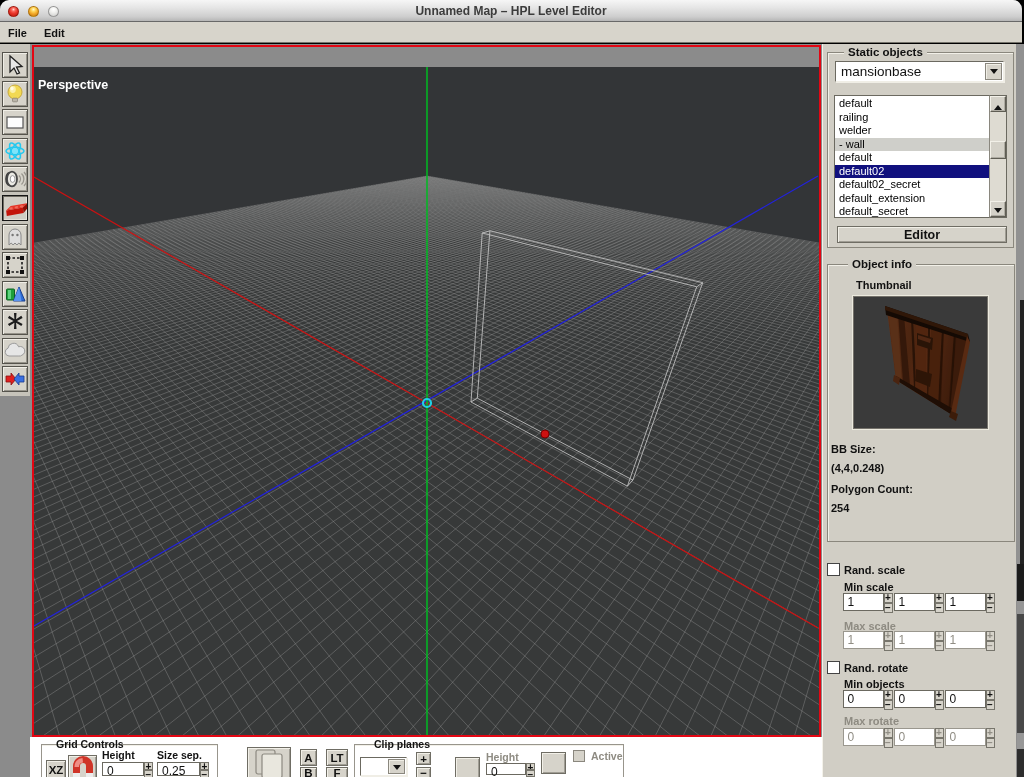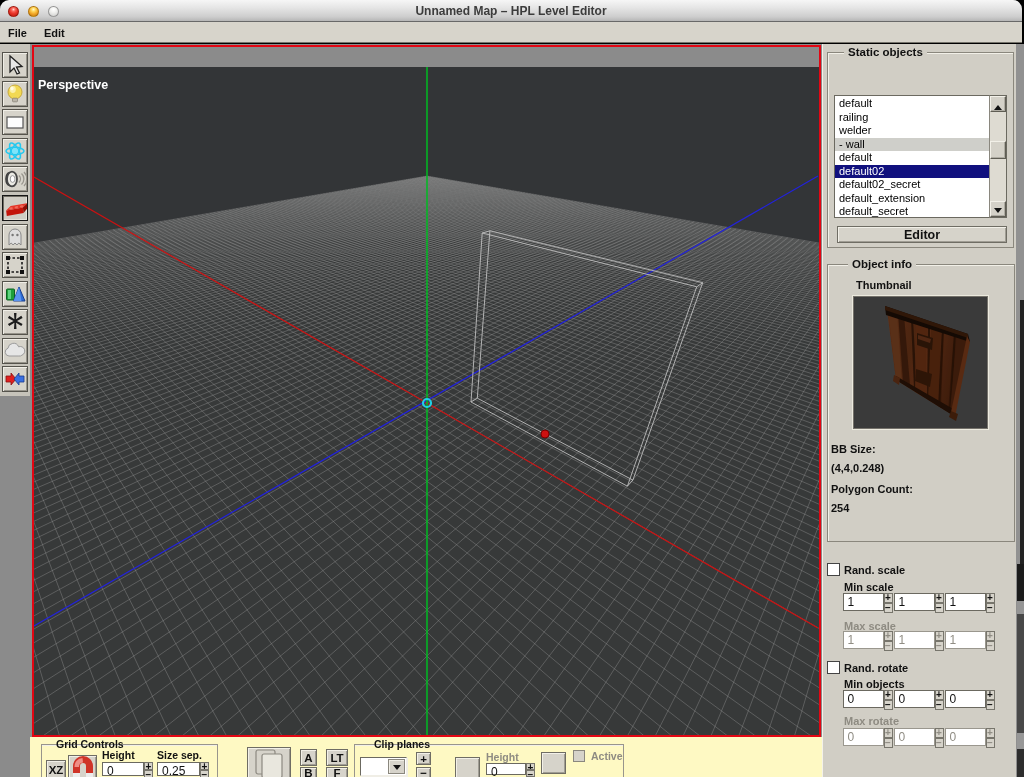--- a/index.html
+++ b/index.html
@@ -10,21 +10,21 @@
 .menu{position:absolute;top:5px;font-size:11px;font-weight:bold;color:#111}
 #content{position:absolute;left:0;top:44px;width:1024px;height:733px;background:#8b8b8b}
 #toolstrip{position:absolute;left:0;top:0;width:30px;height:352px;background:#c6c3ba}
 .tbtn{position:absolute;left:2px;width:26px;height:26px;background:#d6d3ca;border:1px solid #55534c;
  box-shadow:inset 1px 1px 0 #f0eee6,inset -1px -1px 0 #96938a;text-align:center;line-height:22px}
 .tbtn svg{margin-top:0px;vertical-align:middle}
 .tbtn.pressed{background:#d0cdc4;border-color:#161616;box-shadow:inset 1px 1px 0 #6f6c63,inset -1px -1px 0 #e4e2da}
 #vframe{position:absolute;left:32px;top:1px;width:789px;height:692px;border:2px solid #e30613}
 #vhead{position:absolute;left:0;top:0;width:785px;height:20px;background:#d9d6cd;font-size:11px;color:#1a1a1a;padding:4px 0 0 6px}
 #vport{position:absolute;left:0;top:20px;width:785px;height:476px;background:#333537}
-#bbar{position:absolute;left:30px;top:693px;width:986px;height:40px;background:#fef9c3;font-size:11px}
+#bbar{position:absolute;left:30px;top:693px;width:986px;height:40px;background:#ffffff;font-size:11px}
 .fs{position:absolute;border:1px solid #98958c;border-bottom:none;box-shadow:inset 0 1px 0 #f2f0e8}
 #rpanel{position:absolute;left:822px;top:0;width:194px;height:733px;background:#d1cec5;border-left:1px solid #f4f2ea;font-size:11px}
 .group{position:absolute;border:1px solid #8a877d;box-shadow:inset 1px 1px 0 #f2f0e8}
 .glabel{position:absolute;font-size:11.5px;font-weight:bold;background:#d1cec5;padding:0 4px;color:#111}
 .blabel{position:absolute;font-size:11px;font-weight:bold;color:#111}
 .flabel{position:absolute;font-size:10.5px;font-weight:bold;color:#111}
 .dis{color:#8e8b82!important}
 .combo{position:absolute;background:#fff;border:1px solid #6b6960;border-right-color:#f0eee6;border-bottom-color:#f0eee6;box-shadow:1px 1px 0 #f0eee6}
 .cfield{position:absolute;left:2px;top:2px;font-size:13.5px;color:#111;padding-left:3px}
 .cbtn{position:absolute;right:1px;top:1px;bottom:1px;width:17px;background:#d6d3ca;border:1px solid #8a877e;box-shadow:inset 1px 1px 0 #f0eee6;text-align:center}
@@ -198,20 +198,24 @@
         </div>
       </div>
  <div class="btn" style="left:511px;top:15px;width:25px;height:22px"></div>
  <div class="chk" style="left:543px;top:13px;width:12px;height:12px;background:#d6d3ca;border-color:#8a877e"></div>
  <div class="flabel dis" style="left:561px;top:13px">Active</div>
 </div>
 
 <div id="rpanel">
  <div class="group" style="left:4px;top:8px;width:187px;height:196px"></div>
  <div class="glabel" style="left:21px;top:2px">Static objects</div>
+ <div class="combo" style="left:12px;top:17px;width:169px;height:21px">
+        <div class="cfield">mansionbase</div>
+        <div class="cbtn"><span class="tri"></span></div>
+      </div>
  <div class="list" style="left:11px;top:51px;width:155px;height:123px">
         <div class="li">default</div>
         <div class="li">railing</div>
         <div class="li">welder</div>
         <div class="li cat">- wall</div>
         <div class="li">default</div>
         <div class="li sel">default02</div>
         <div class="li">default02_secret</div>
         <div class="li">default_extension</div>
         <div class="li">default_secret</div>

